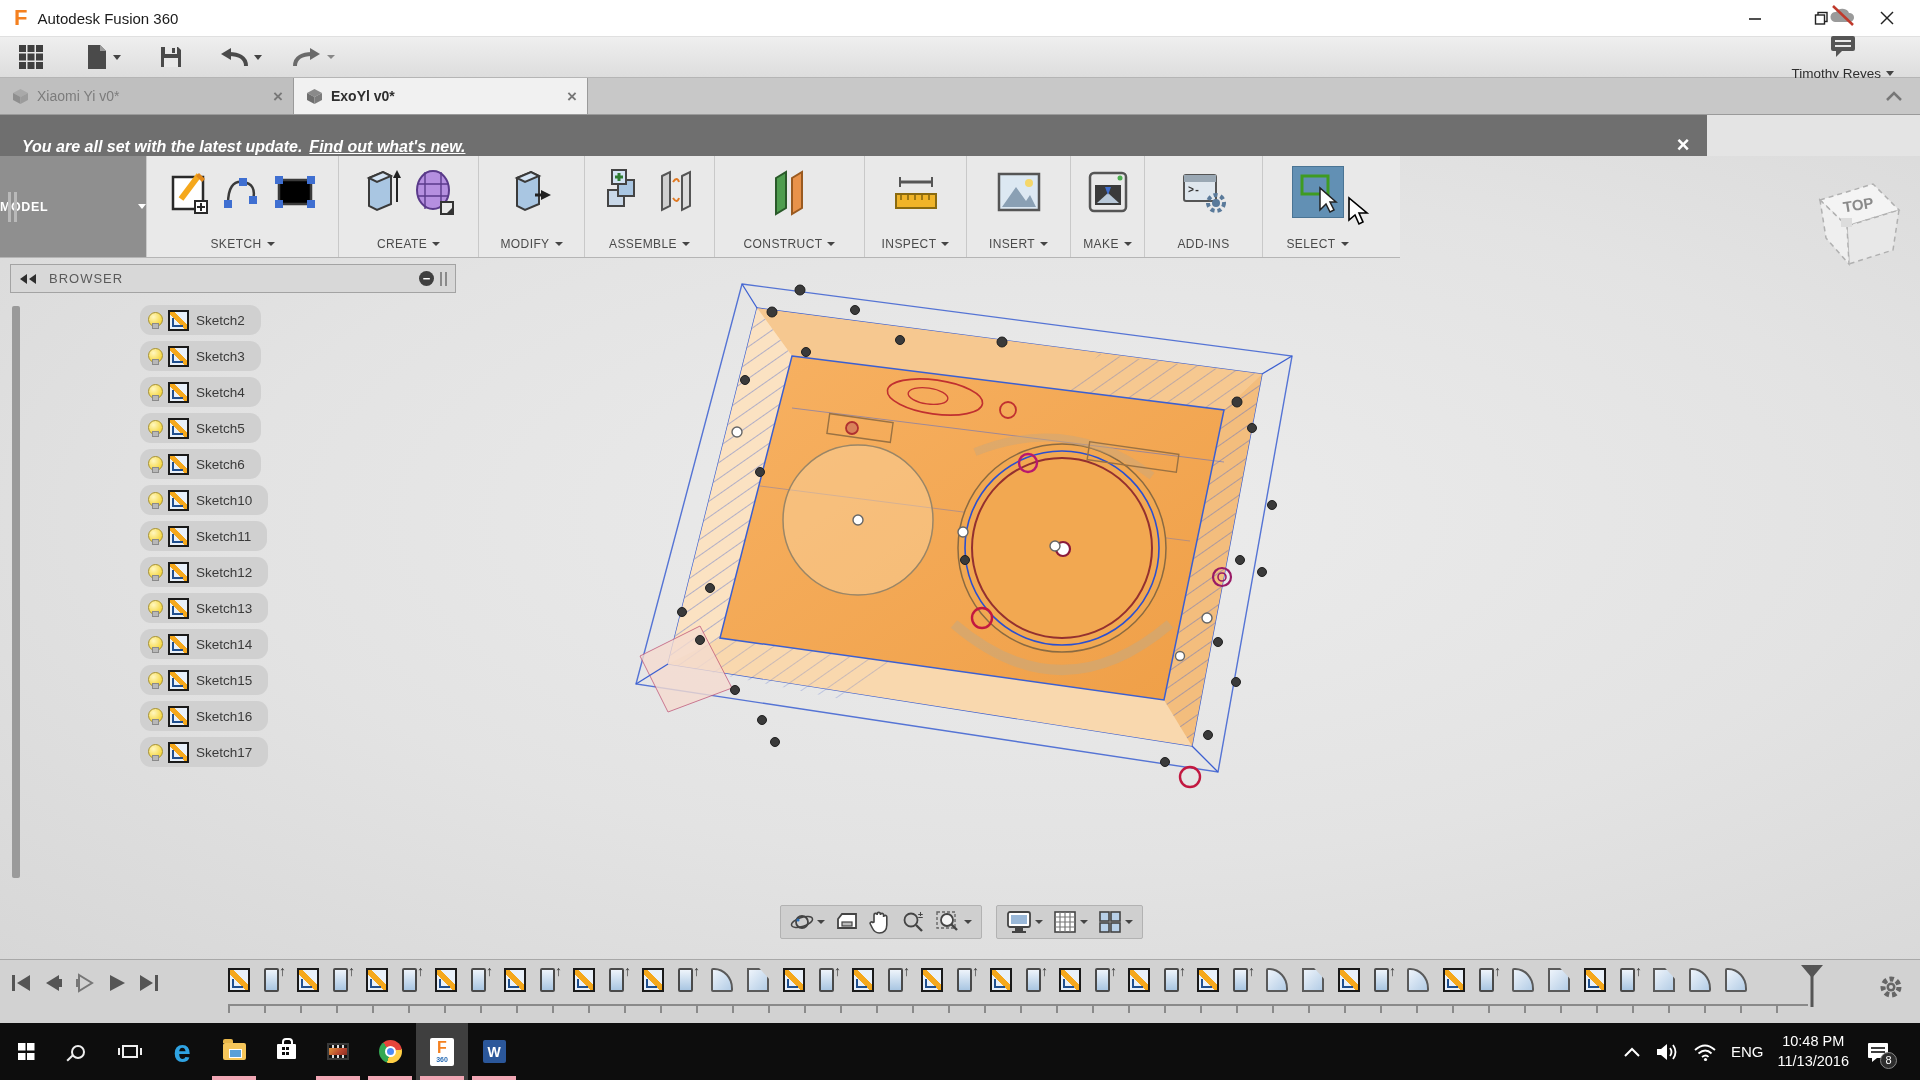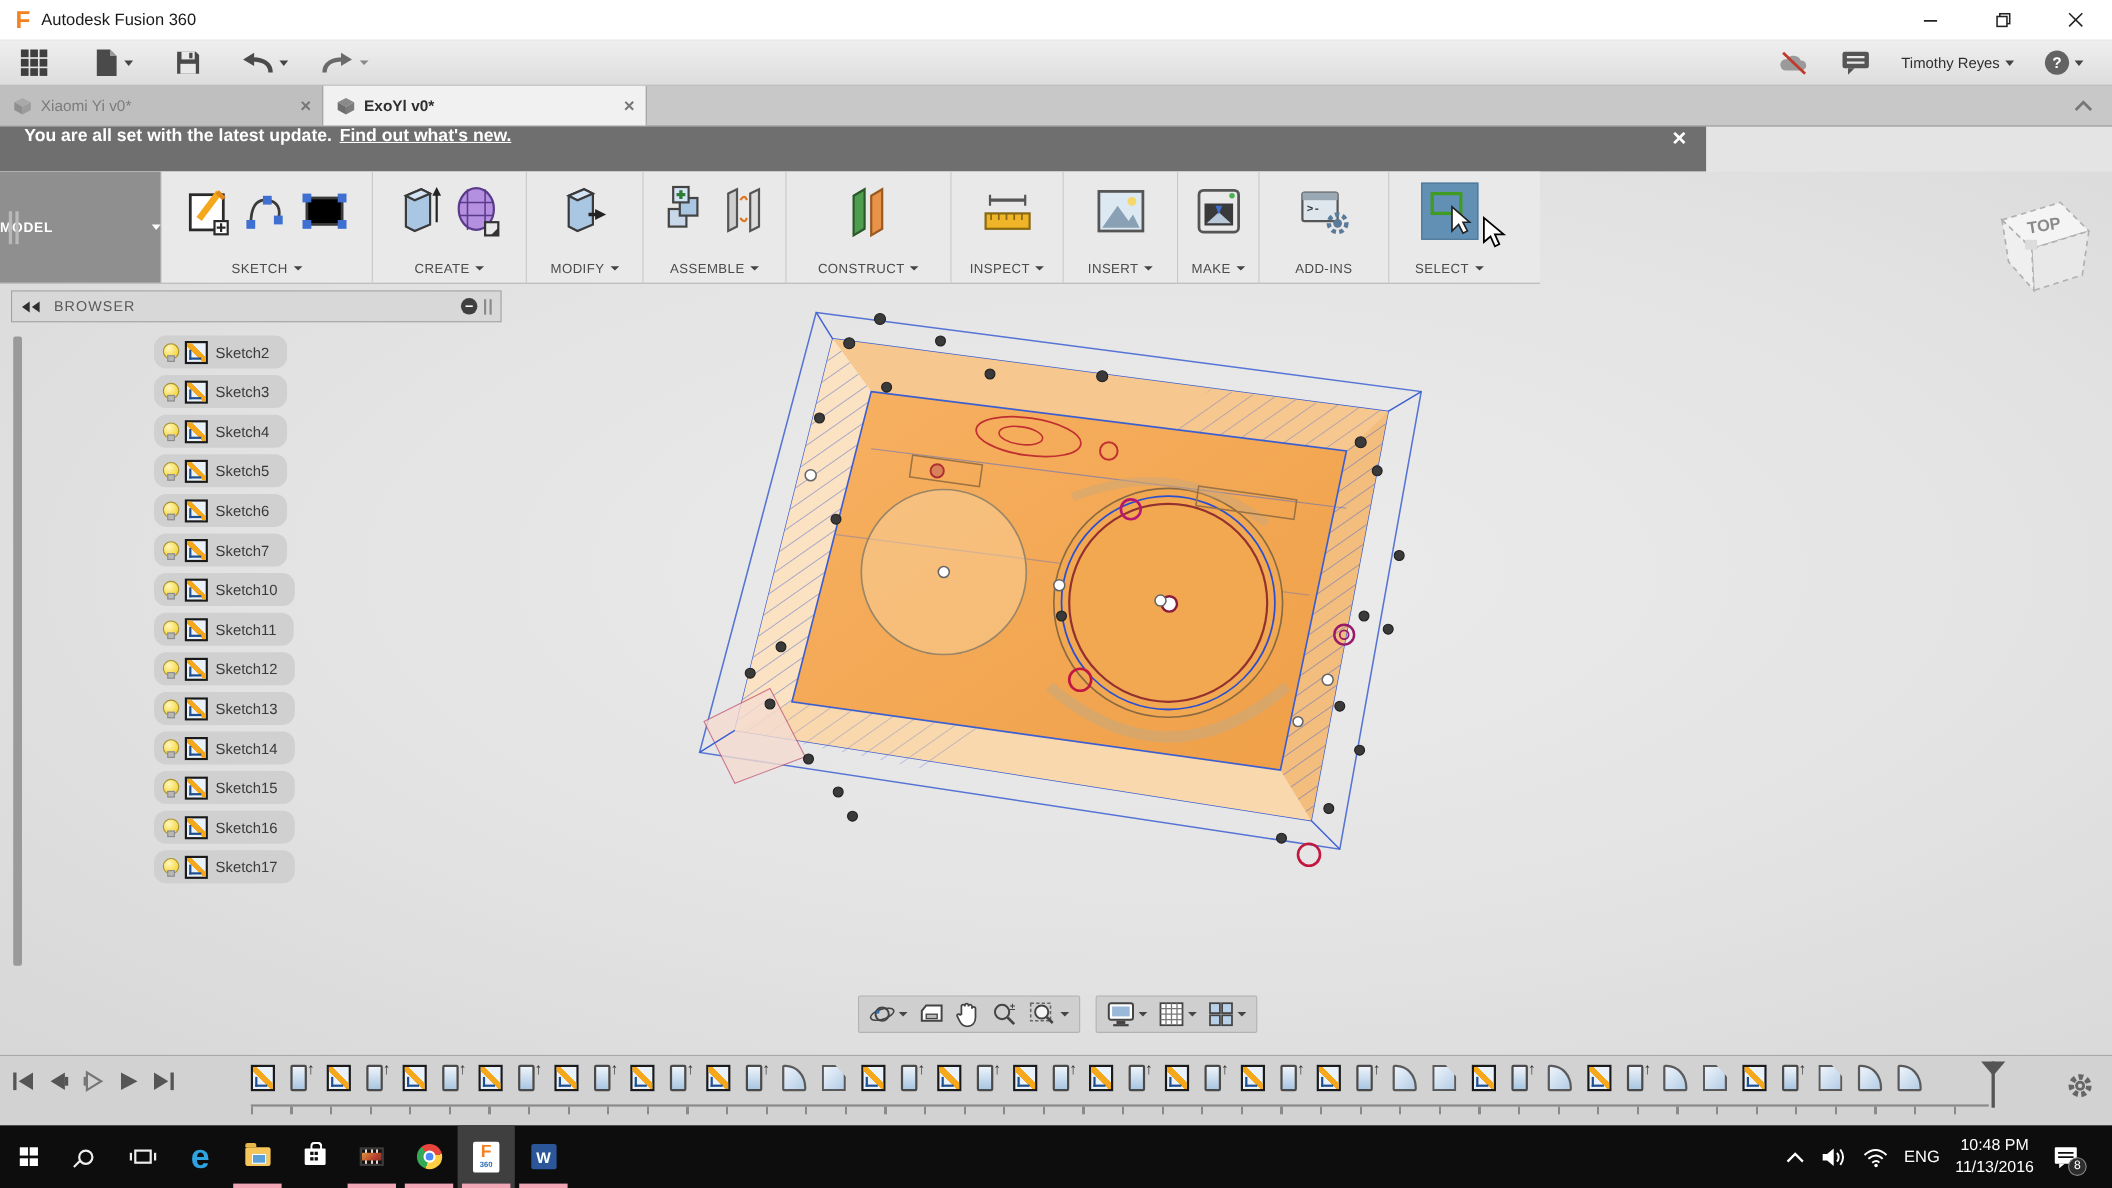--- a/index.html
+++ b/index.html
@@ -13,35 +13,35 @@
   .win-controls { margin-left:auto; display:flex; height:100%; }
   .win-btn { width:66px; height:100%; display:flex; align-items:center; justify-content:center; }
   .win-btn svg { stroke:#222; }
 
   
   #quickbar { position:absolute; top:37px; left:0; width:1920px; height:41px; background:linear-gradient(#efefef,#dddddd); border-bottom:1px solid #b5b5b5; display:flex; align-items:center; }
   .qb-btn { display:flex; align-items:center; gap:5px; padding:0 10px; height:100%; }
   .caret { width:0; height:0; border-left:4px solid transparent; border-right:4px solid transparent; border-top:5px solid #444; display:inline-block; }
   .caret.sm { border-top-width:4px; }
   .caret.white { border-top-color:#fff; }
-  .qb-right { margin-left:auto; display:flex; align-items:center; gap:8px; padding-right:16px; }
+  .qb-right { margin-left:auto; display:flex; align-items:center; gap:8px; padding-right:16px;flex-direction:column; }
   .user-name { font-size:13.5px; color:#2e2e2e; }
   .help-circle { width:22px; height:22px; border-radius:50%; background:#636363; color:#fff; font-size:14px; font-weight:bold; display:flex; align-items:center; justify-content:center; }
 
   
   #tabbar { position:absolute; top:78px; left:0; width:1920px; height:37px; background:#c8c8c8; border-bottom:1px solid #9a9a9a; display:flex; align-items:stretch; }
   .doc-tab { width:294px; display:flex; align-items:center; gap:8px; padding:0 10px 0 12px; border-right:1px solid #9a9a9a; }
   .doc-tab.inactive { background:#bfbfbf; color:#7c7c7c; }
   .doc-tab.active { background:#f1f1f1; color:#2e2e2e; font-weight:bold; }
   .doc-tab .tab-label { font-size:14px; flex:1; white-space:nowrap; overflow:hidden; }
   .tab-close { font-size:17px; color:#777; font-weight:bold; line-height:1; }
   .tab-collapse { margin-left:auto; padding-right:18px; display:flex; align-items:center; }
 
   
-  #notifbar { position:absolute; top:115px; left:0; width:1551px; height:41px; background:#6f6f6f; display:flex; align-items:flex-start; color:#fff; }
+  #notifbar { position:absolute; top:115px; left:0; width:1707px; height:41px; background:#6f6f6f; display:flex; align-items:flex-end; color:#fff;font-style:italic; }
   #notifbar .notif-text { font-size:16px; font-weight:bold; margin-left:22px; }
   #notifbar .notif-link { font-size:16px; font-weight:bold; text-decoration:underline; margin-left:7px; color:#fff; }
   #notifbar .notif-close { margin-left:auto; margin-right:18px; font-size:22px; font-weight:bold; color:#fff; line-height:1; }
 
   
   #viewport { position:absolute; top:156px; left:0; width:1920px; height:803px; background:radial-gradient(ellipse at 55% 45%, #ececec 0%, #e3e3e3 55%, #d7d7d7 100%); }
 
   
   #ribbon { position:absolute; top:156px; left:0; width:1400px; height:102px; background:#e9e9e9; border-bottom:1px solid #b5b5b5; display:flex; align-items:stretch; }
   .model-btn { width:146px; background:#8f8f8f; display:flex; align-items:center; justify-content:space-between; gap:7px; position:relative; }
@@ -616,27 +616,20 @@
         </div>
 
         <div class="br-row Sketch6">
           <span class="br-box">
             <span class="bulb"></span>
             <span class="sk-icon"></span>
             <span class="br-label">Sketch6</span>
           </span>
         </div>
 
-        <div class="br-row Sketch7">
-          <span class="br-box">
-            <span class="bulb"></span>
-            <span class="sk-icon"></span>
-            <span class="br-label">Sketch7</span>
-          </span>
-        </div>
 
 
 
         <div class="br-row Sketch10">
           <span class="br-box">
             <span class="bulb"></span>
             <span class="sk-icon"></span>
             <span class="br-label">Sketch10</span>
           </span>
         </div>

